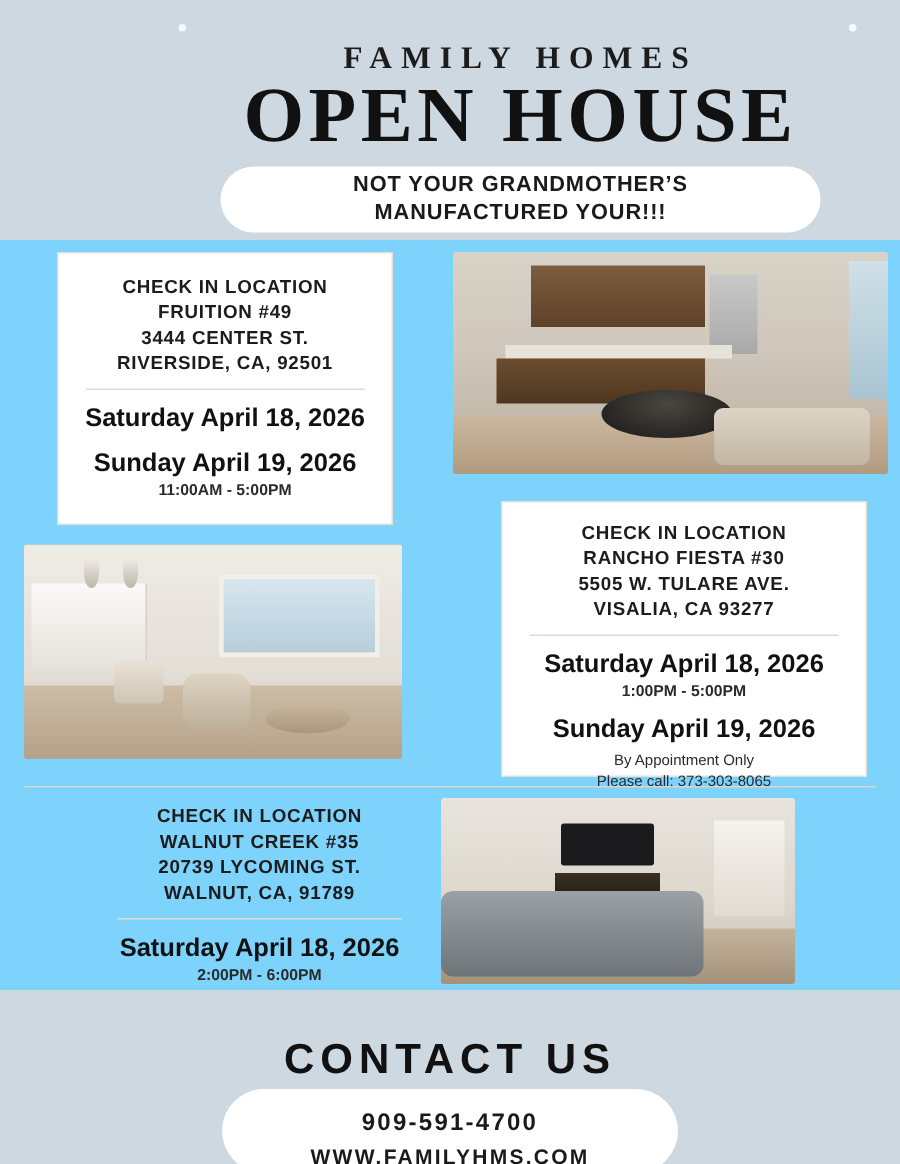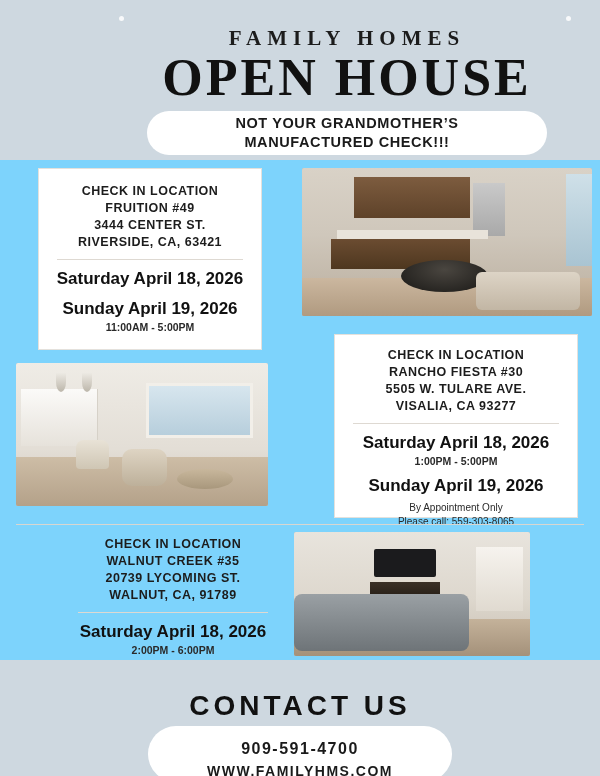--- a/index.html
+++ b/index.html
@@ -313,31 +313,31 @@
 
 <div class="flyer">
 
   <div class="header">
     <div class="dot left"></div>
     <div class="dot right"></div>
     <div class="brand">FAMILY HOMES</div>
     <div class="title">OPEN HOUSE</div>
     <div class="subtitle-pill">
       <div class="subtitle-line">NOT YOUR GRANDMOTHER’S</div>
-      <div class="subtitle-line">MANUFACTURED CHECK!!!</div>
+      <div class="subtitle-line">MANUFACTURED YOUR!!!</div>
     </div>
   </div>
 
   <div class="body-area">
 
     <div class="card" style="left:38px; top:8px; width:224px; height:182px; padding-top:14px;">
       <div class="checkin-label">CHECK IN LOCATION</div>
       <div class="addr-line">FRUITION #49</div>
       <div class="addr-line">3444 CENTER ST.</div>
-      <div class="addr-line">RIVERSIDE, CA, 63421</div>
+      <div class="addr-line">RIVERSIDE, CA, 92501</div>
       <div class="card-rule"></div>
       <div class="date-line">Saturday April 18, 2026</div>
       <div class="date-line" style="margin-top:8px;">Sunday April 19, 2026</div>
       <div class="time-line">11:00AM - 5:00PM</div>
     </div>
 
     <div class="photo" style="left:302px; top:8px; width:290px; height:148px;">
       <div class="ph1-wall"></div>
       <div class="ph1-window"></div>
       <div class="ph1-cab"></div>
@@ -364,21 +364,21 @@
     <div class="card" style="left:334px; top:174px; width:244px; height:184px; padding-top:12px;">
       <div class="checkin-label">CHECK IN LOCATION</div>
       <div class="addr-line">RANCHO FIESTA #30</div>
       <div class="addr-line">5505 W. TULARE AVE.</div>
       <div class="addr-line">VISALIA, CA 93277</div>
       <div class="card-rule"></div>
       <div class="date-line">Saturday April 18, 2026</div>
       <div class="time-line">1:00PM - 5:00PM</div>
       <div class="date-line" style="margin-top:6px;">Sunday April 19, 2026</div>
       <div class="note-line" style="margin-top:4px;text-align:center;">By Appointment Only</div>
-      <div class="note-line">Please call: 559-303-8065</div>
+      <div class="note-line">Please call: 373-303-8065</div>
     </div>
 
     <div class="divider" style="left:16px; top:364px; width:568px;"></div>
 
     <div class="card" style="left:60px; top:372px; width:226px; height:124px; border:none; background:transparent; padding-top:4px;">
       <div class="checkin-label">CHECK IN LOCATION</div>
       <div class="addr-line">WALNUT CREEK #35</div>
       <div class="addr-line">20739 LYCOMING ST.</div>
       <div class="addr-line">WALNUT, CA, 91789</div>
       <div class="card-rule"></div>

